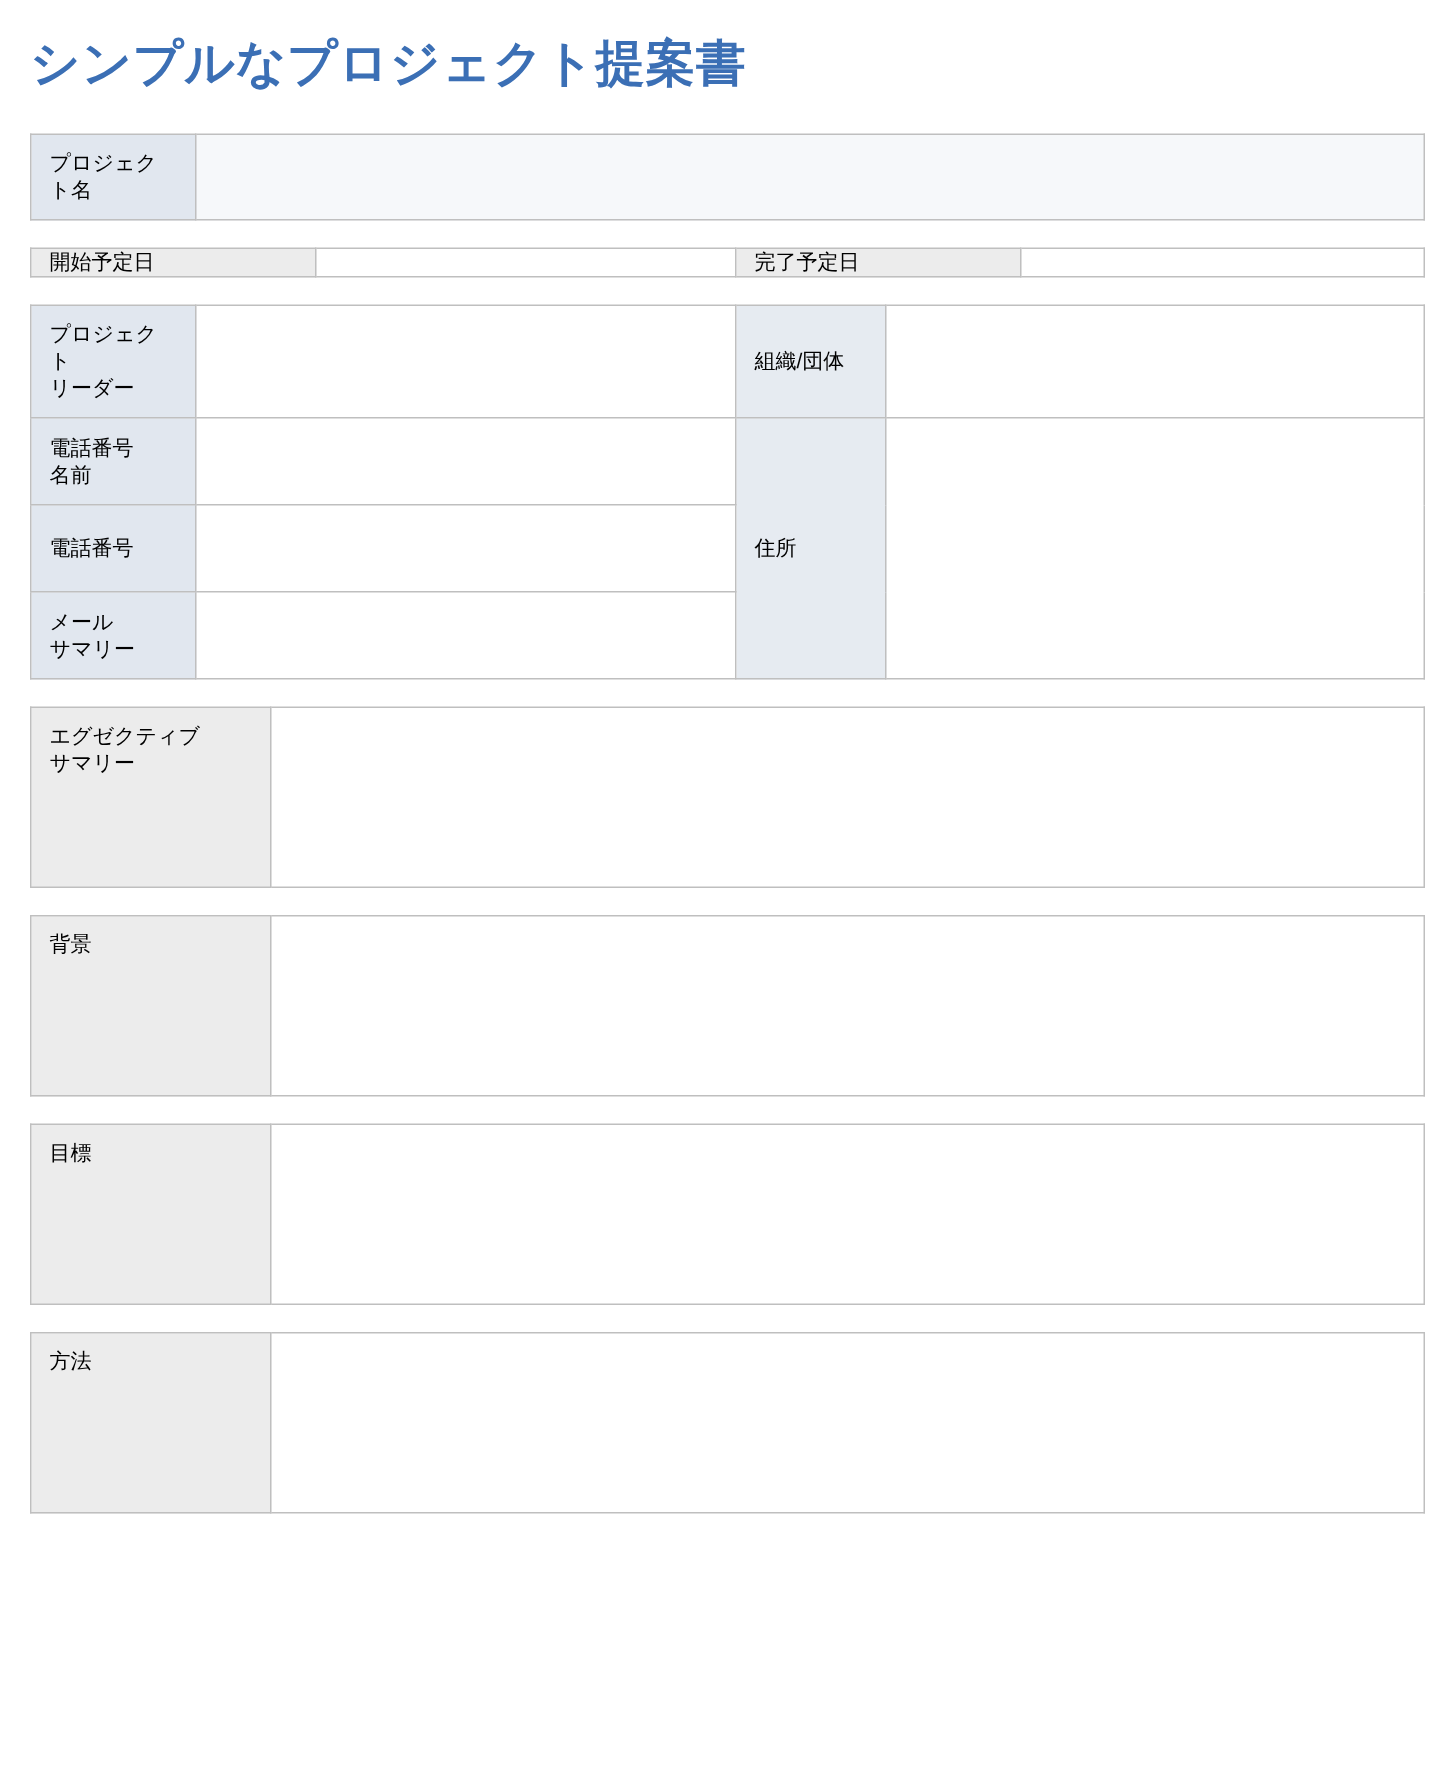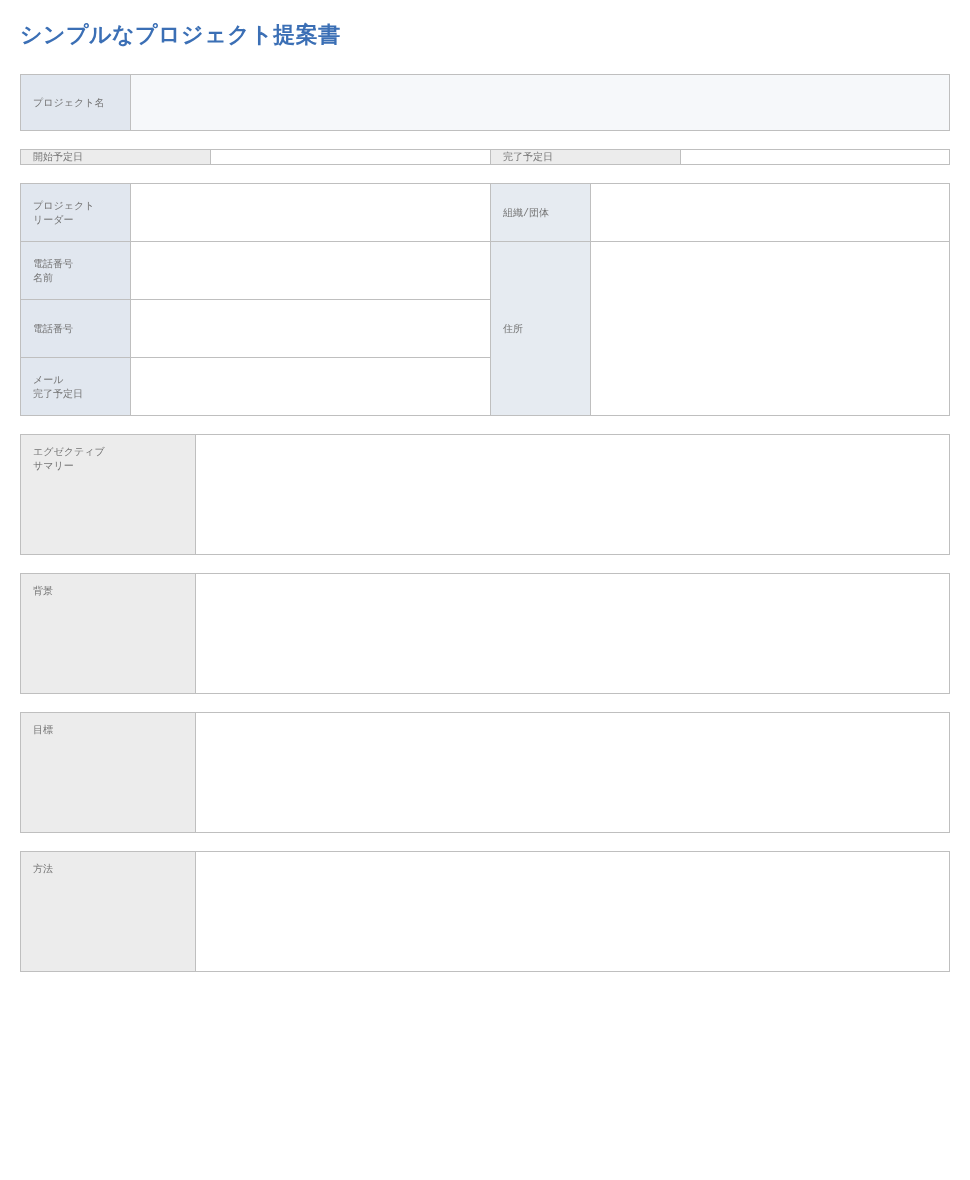--- a/index.html
+++ b/index.html
@@ -4,41 +4,40 @@
   <style>
     * { box-sizing: border-box; margin: 0; padding: 0; }
     body {
       font-family: "Hiragino Sans", "Hiragino Kaku Gothic ProN", "Yu Gothic", Meiryo, sans-serif;
       background: #fff;
       padding: 20px;
       width: 970px;
     }
     h1.title {
       color: #3b6fb5;
-      font-size: 22px;
+      font-size: 33px;
       font-weight: 700;
       margin-bottom: 24px;
       letter-spacing: 0.5px;
     }
     table {
       width: 100%;
       border-collapse: collapse;
       margin-bottom: 18px;
     }
     table.outlined {
       border: 1.5px solid #b0b0b0;
     }
     td, th {
       border: 1px solid #bfbfbf;
       padding: 10px 12px;
-      font-size: 10px;
+      font-size: 14px;
       text-align: left;
       vertical-align: top;
-      color: #737373;
-      font-family: Liberation Mono, monospace;
+      color: #000000;
     }
     .hdr-blue {
       background: #e1e7ef;
       font-weight: 400;
       width: 110px;
     }
     .hdr-blue2 {
       background: #e6ebf1;
       font-weight: 400;
       width: 100px;
@@ -48,21 +47,21 @@
       font-weight: 400;
     }
     .cell-light {
       background: #f6f8fa;
     }
     .cell-white {
       background: #fff;
     }
     .content-table td.label {
       background: #ececec;
-      width: 175px;
+      width: 160px;
       vertical-align: top;
       padding-top: 10px;
       padding-bottom: 10px;
       margin-left: 40px;
     }
     .content-table td.body {
       background: #fff;
       height: 120px;
     }
     .content-table {
@@ -115,21 +114,21 @@
     <td class="cell-white"></td>
     <td class="hdr-blue2" rowspan="3" style="vertical-align:middle">住所</td>
     <td class="cell-white" rowspan="3"></td>
   </tr>
   <tr>
     <td class="hdr-blue">電話番号</td>
     <td class="cell-white"></td>
   </tr>
   <tr>
     <td class="hdr-blue" style="white-space:pre-line">メール
-完了予定日</td>
+サマリー</td>
     <td class="cell-white"></td>
   </tr>
 </tbody>
   </table>
 
 <table class="outlined content-table">
   <tbody>
       <tr>
     <td class="label" style="white-space:pre-line">エグゼクティブ
 サマリー</td>

